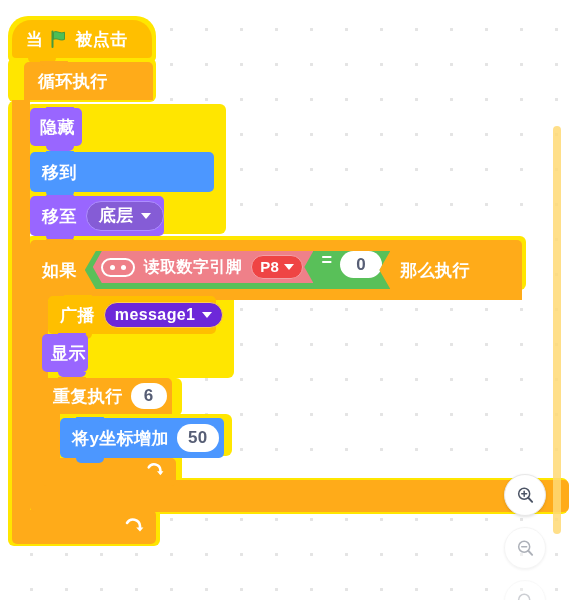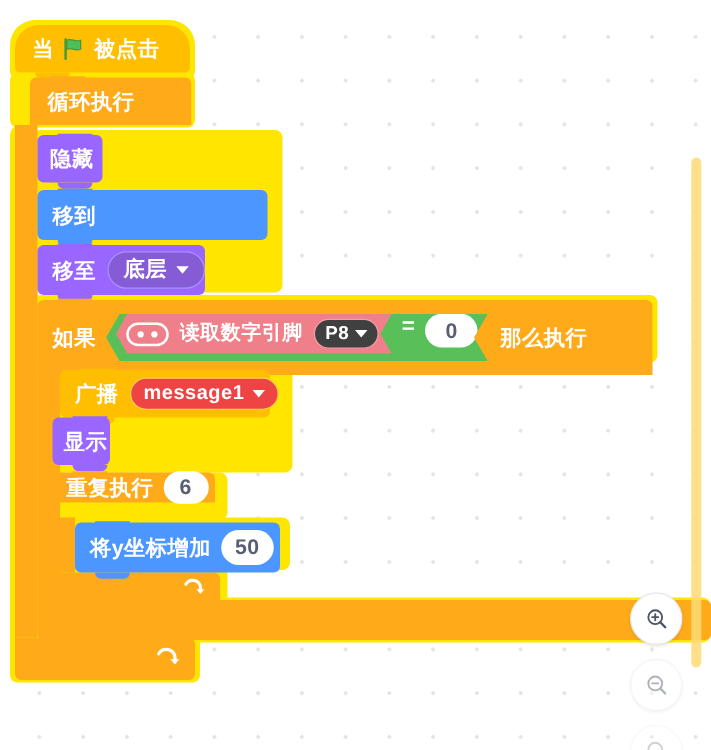--- a/index.html
+++ b/index.html
@@ -90,22 +90,22 @@
     justify-content: center;
     border-radius: 999px;
     padding: 3px 12px;
     font-size: 17px;
     font-weight: bold;
     line-height: 1.25;
   }
   .oval-white { background: #ffffff; color: #575e75; min-width: 16px; }
   .field-dark-motion { background: #4280d7; color: #ffffff; }
   .field-dark-looks  { background: #855cd6; color: #ffffff; border: 1px solid #ae8eff; }
-  .field-dark-event  { background: #ef4444; color: #ffffff; border: 1px solid #ffce4d; }
-  .field-dark-pin    { background: #404040; color: #ffffff; border: 1px solid #f2a0a7; }
+  .field-dark-event  { background: #6d28d9; color: #ffffff; border: 1px solid #ffce4d; }
+  .field-dark-pin    { background: #ef4444; color: #ffffff; border: 1px solid #f2a0a7; }
 
   .caret {
     display: inline-block;
     margin-left: 7px;
     width: 0; height: 0;
     border-left: 5px solid transparent;
     border-right: 5px solid transparent;
     border-top: 6px solid #ffffff;
   }
 
@@ -264,21 +264,21 @@
     <span class="oval field-dark-event" style="font-size:16px; padding:2px 10px;">
       <span>message1</span>
       <i class="caret"></i>
     </span>
   </div>
 
   <div class="blk c-looks notch tab" style="left:42px; top:334px; width:46px; height:38px; padding:0 9px; border-radius:5px;">
     <span class="lbl">显示</span>
   </div>
 
-  <div class="blk c-control notch" style="left:42px; top:378px; width:130px; height:24px; padding:0 11px; border-radius:5px 5px 0 0; gap:8px;">
+  <div class="blk c-control notch" style="left:42px; top:378px; width:130px; height:36px; padding:0 11px; border-radius:5px 5px 0 0; gap:8px;">
     <span class="lbl">重复执行</span>
     <span class="oval oval-white" style="min-width:18px; padding:2px 9px;">
       <span>6</span>
     </span>
   </div>
 
   <div class="blk c-control" style="left:42px; top:414px; width:18px; height:44px;"></div>
 
   <div class="blk c-control" style="left:42px; top:458px; width:134px; height:28px; border-radius:0 5px 5px 5px;"></div>
   <span class="loop-arrow" style="left:146px; top:462px; width:18px; height:18px;">

